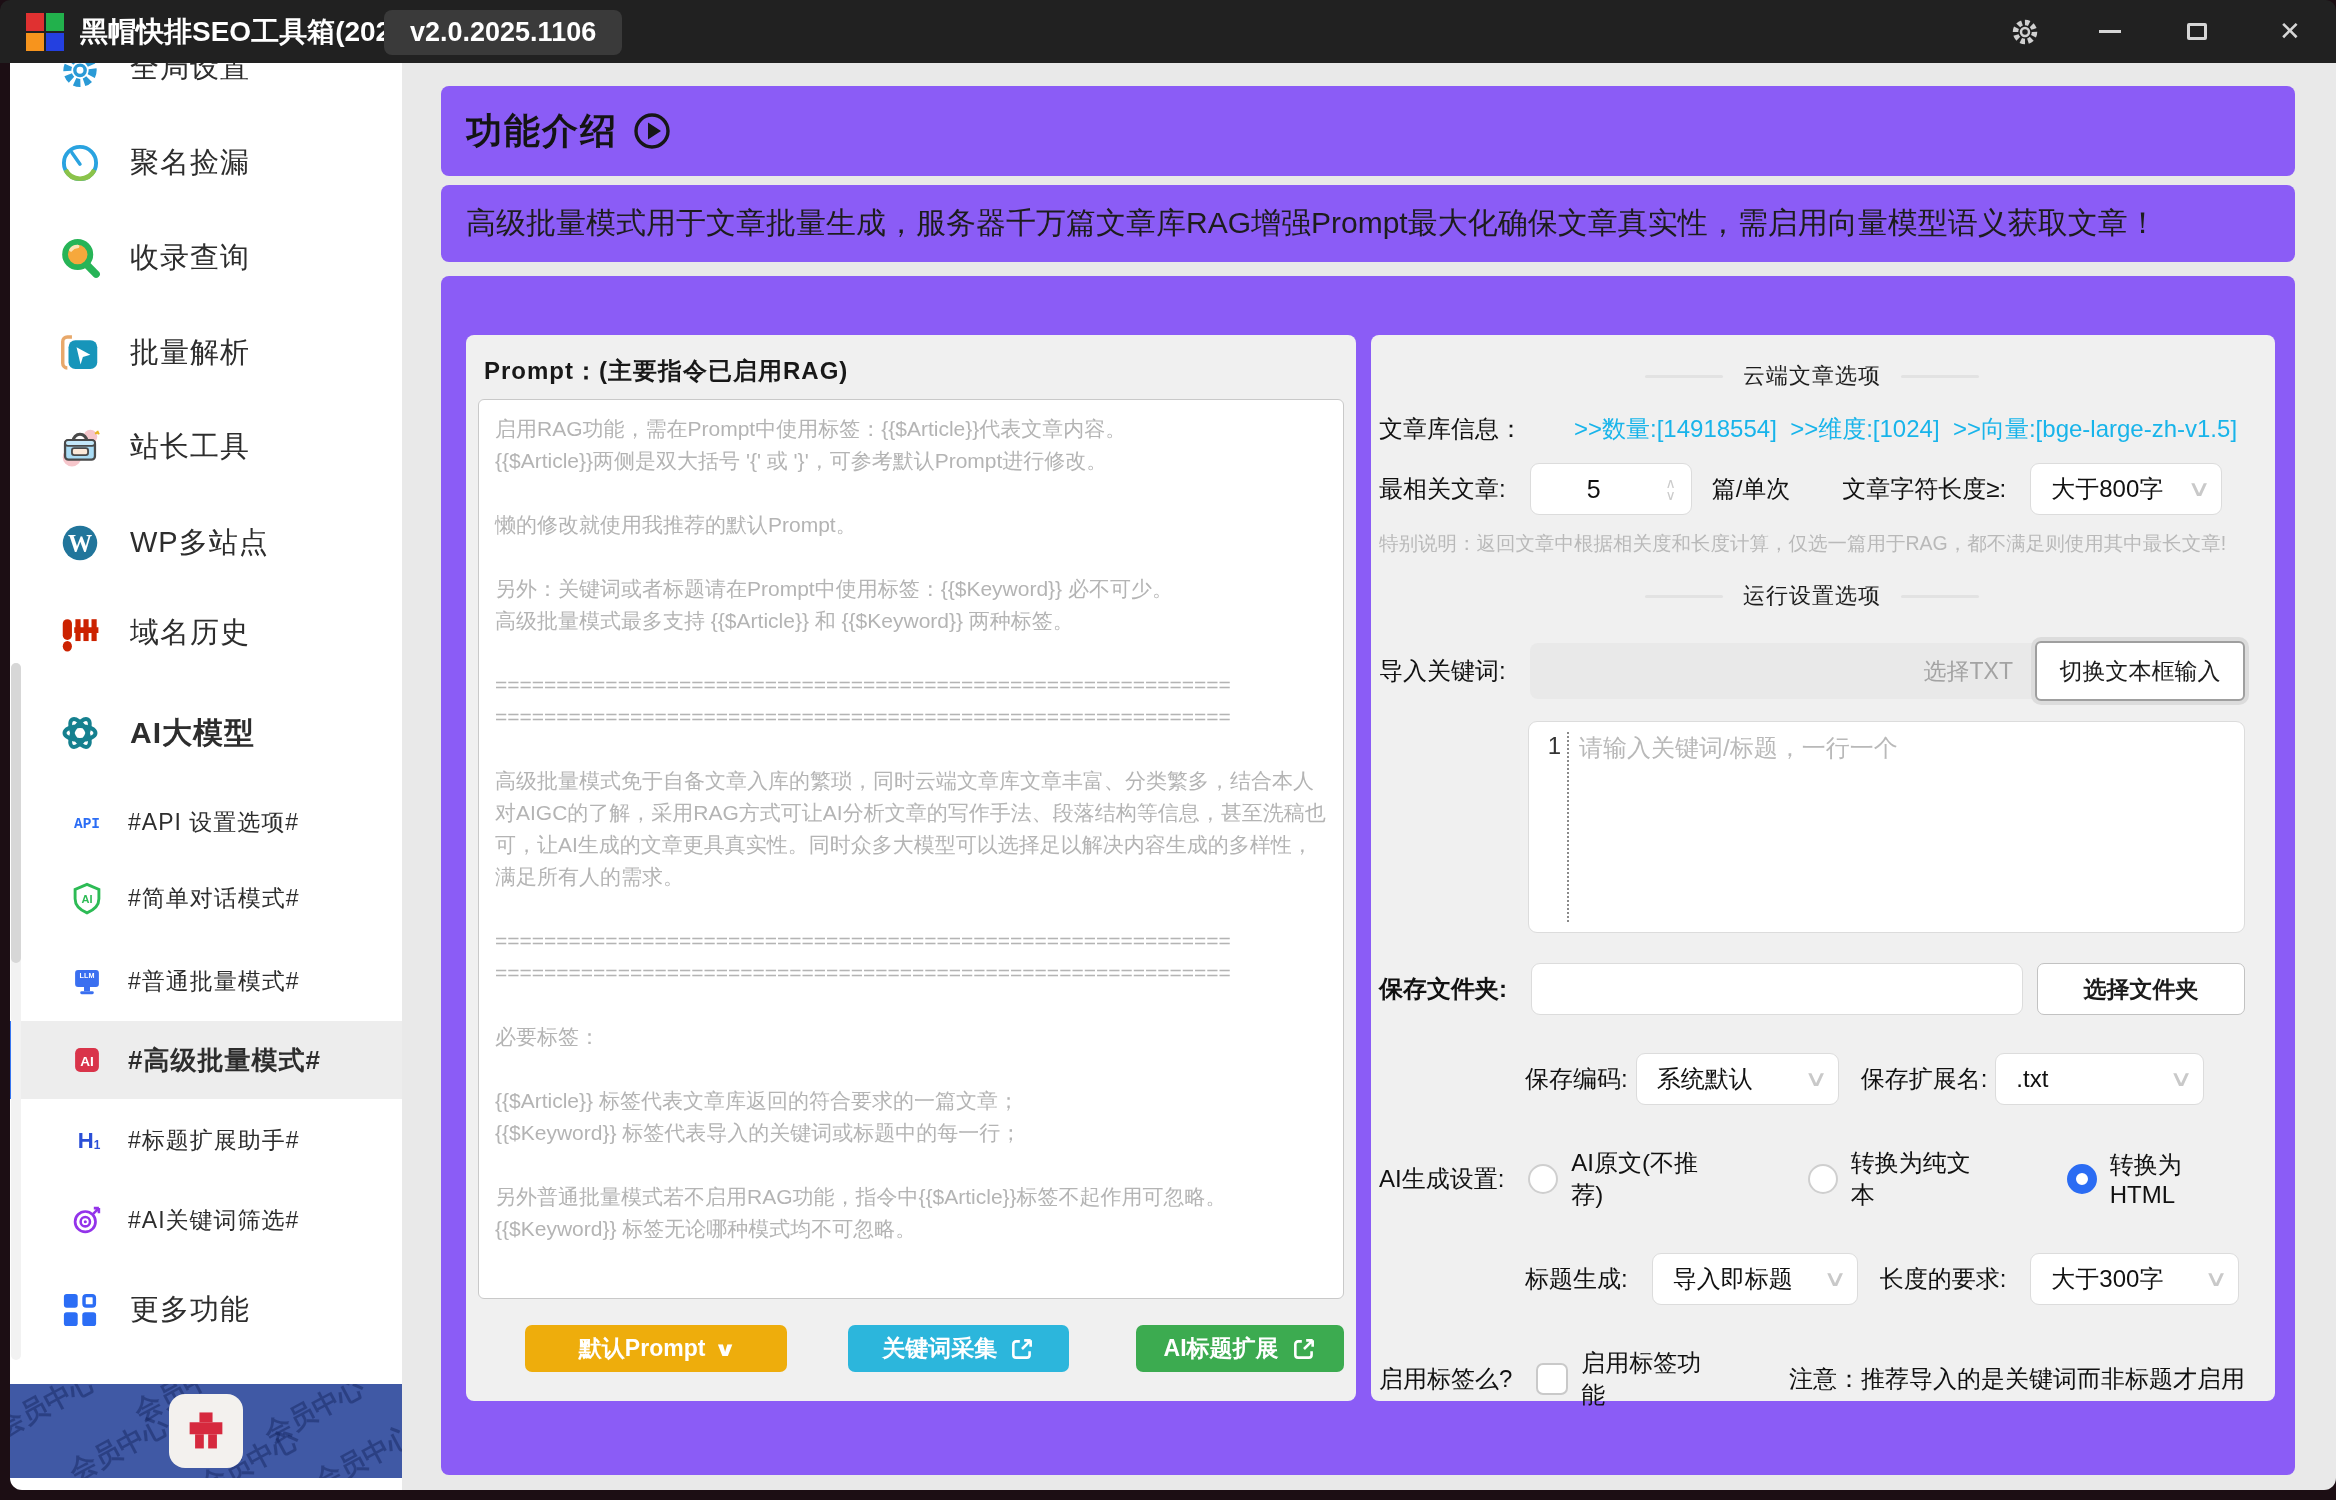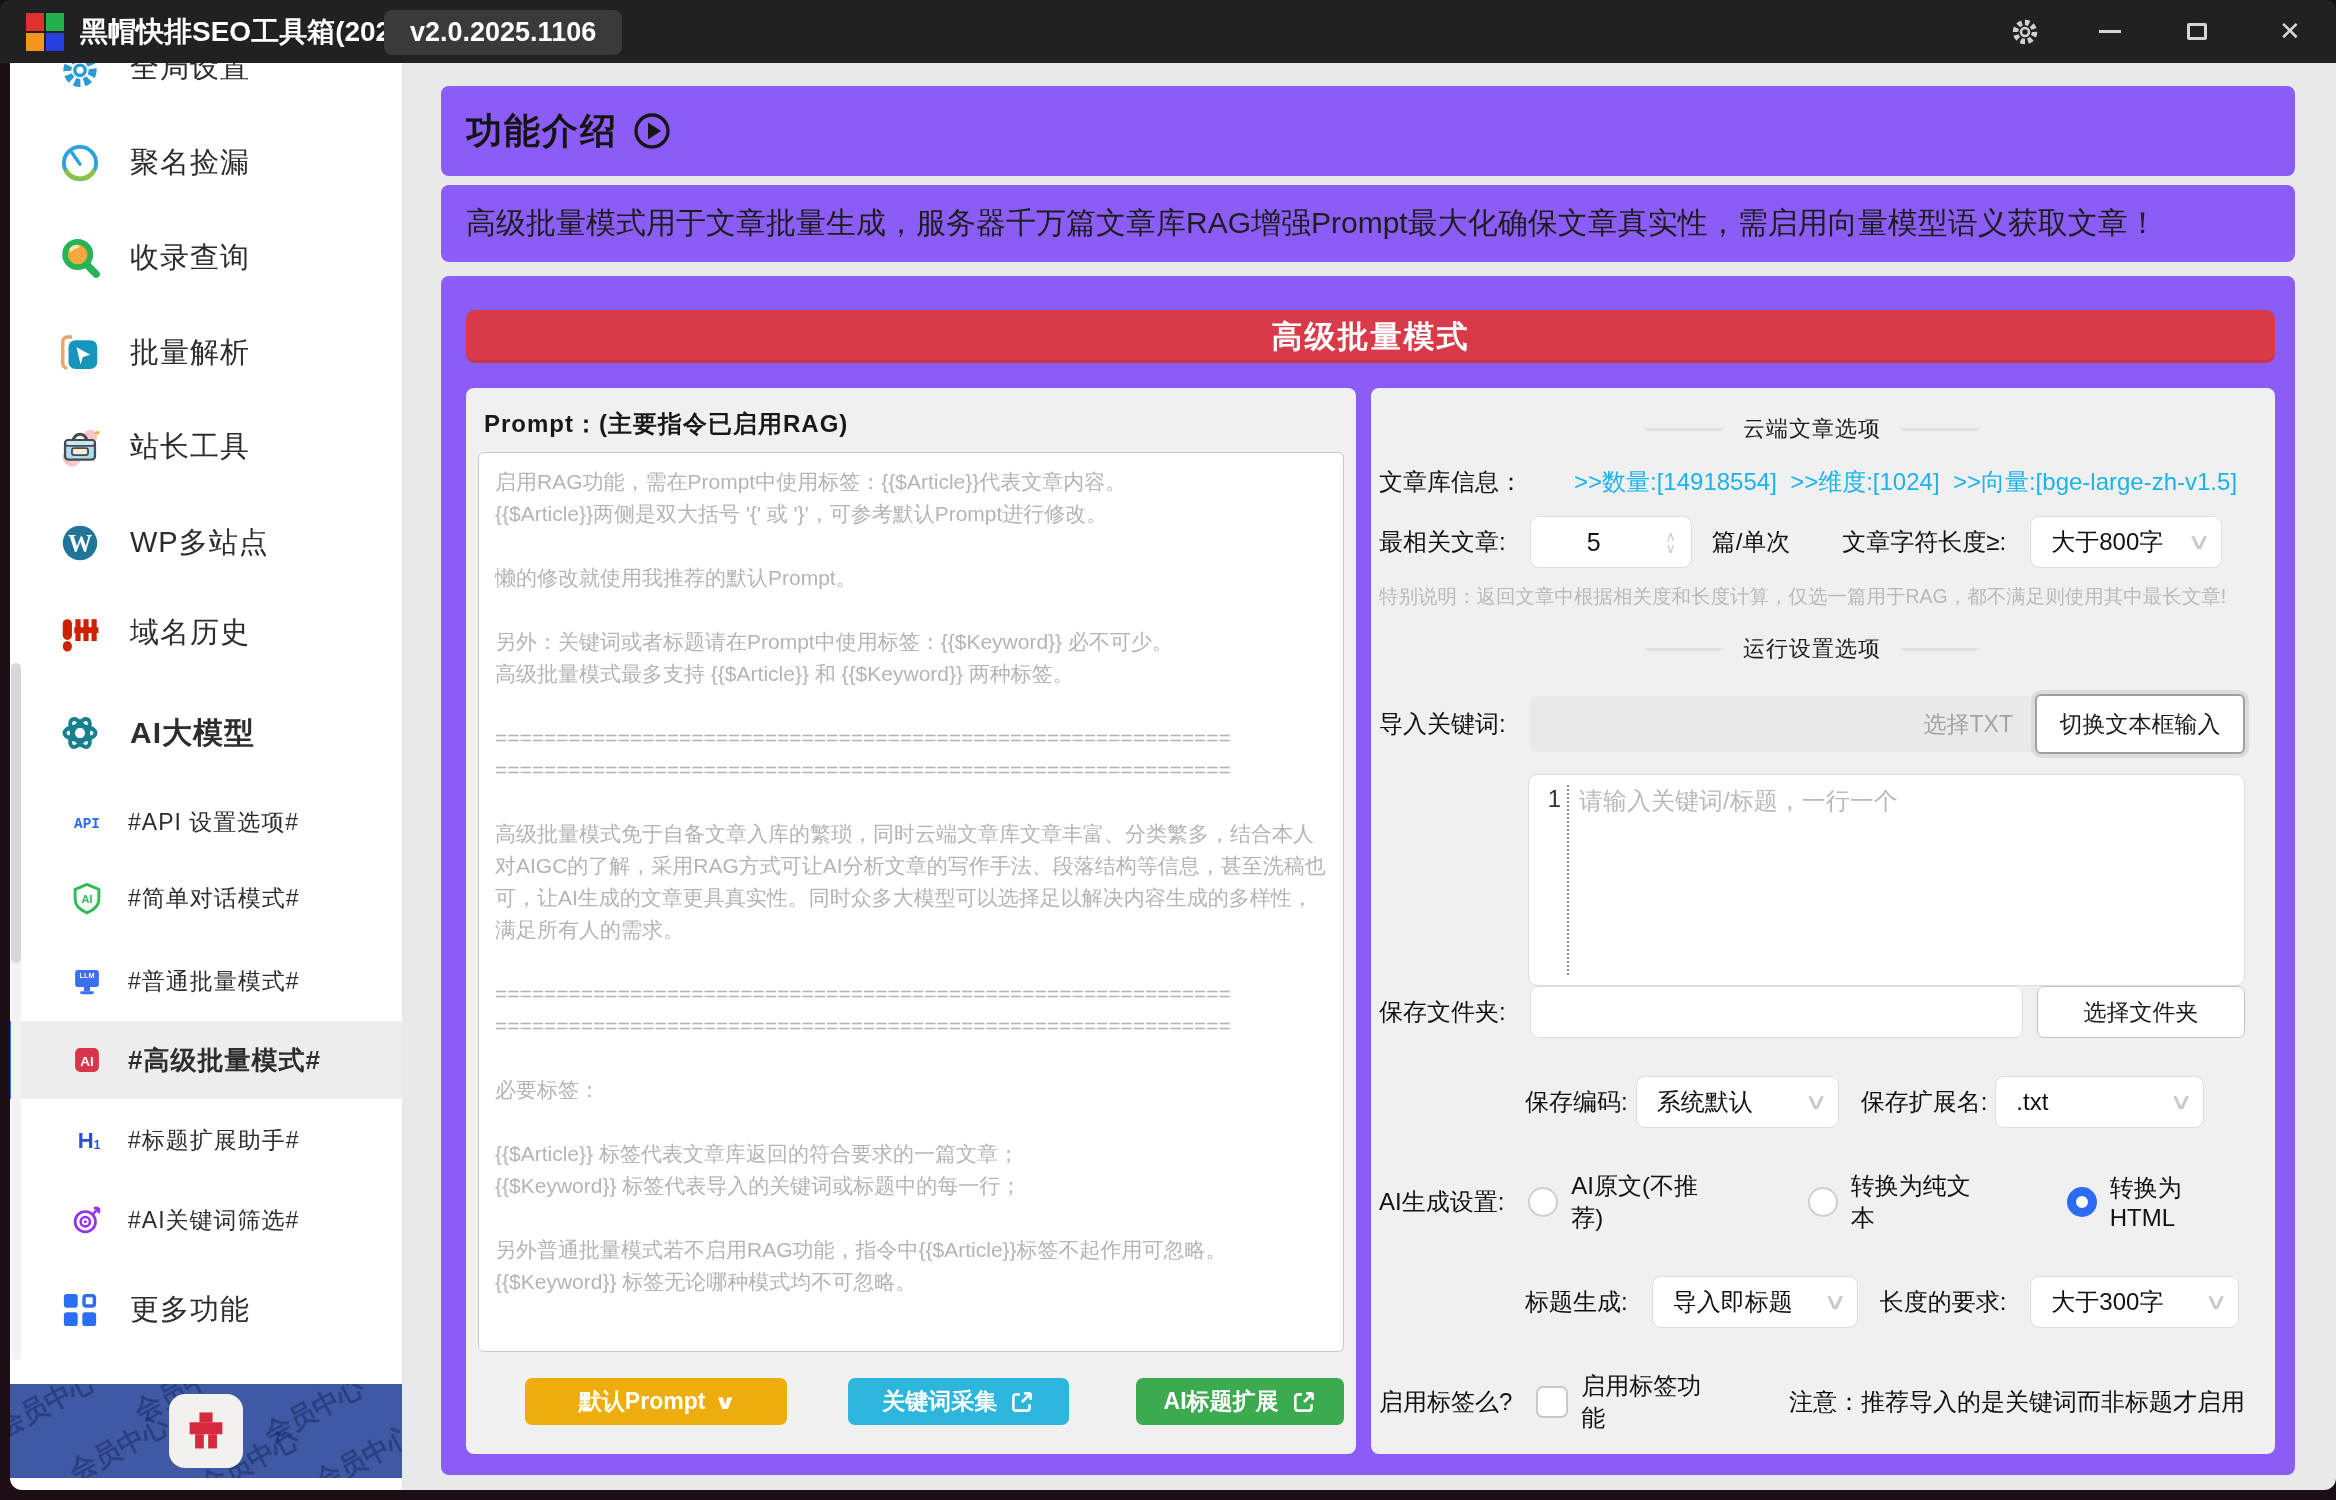--- a/index.html
+++ b/index.html
@@ -86,21 +86,21 @@
   .note-row { margin-top:15px; font-size:19.5px; color:#b9b9b9; }
   .sec2 { margin-top:24px; }
   .imp-row { margin-top:32px; height:56px; }
   .imp-field { flex:1; height:56px; margin-left:24px; background:#e9e9e9; border-radius:8px 0 0 8px; display:flex; align-items:center; justify-content:flex-end; }
   .choose-txt { font-size:23px; color:#a3a3a3; padding:0 22px; cursor:pointer; }
   .toggle-btn { width:210px; height:60px; background:#fff; border:2px solid #9f9f9f; box-shadow:0 0 0 4px #dcdcdc; border-radius:6px; font-size:23px; color:#1c1c1c; display:flex; align-items:center; justify-content:center; cursor:pointer; flex:none; }
   .kw-editor { margin-top:22px; margin-left:149px; width:717px; height:212px; background:#fff; border:1px solid #dcdcdc; border-radius:9px; display:flex; padding:10px 0 10px 12px; }
   .kw-num { width:26px; text-align:right; font-size:24px; color:#333; padding-right:6px; }
   .kw-sep { border-left:2px dotted #8a8a8a; }
   .kw-ph { font-size:24px; color:#b9b9b9; padding-left:10px; }
-  .save-row { height:52px; }
+  .save-row { margin-top:30px; height:52px;font-weight:bold; }
   .save-input { flex:1; height:52px; margin-left:24px; background:#fff; border:1px solid #dcdcdc; border-radius:9px; }
   .folder-btn { width:208px; height:52px; margin-left:14px; background:#fff; border:1px solid #c2c2c2; border-radius:7px; font-size:23px; color:#1c1c1c; display:flex; align-items:center; justify-content:center; cursor:pointer; flex:none; }
   .enc-row { margin-top:38px; height:52px; margin-left:146px; }
   .radio-row { margin-top:42px; }
   .radio { width:30px; height:30px; border-radius:50%; background:#fff; border:2px solid #cfcfcf; flex:none; cursor:pointer; }
   .radio.on { border:9px solid #2b6cf3; }
   .rtext { font-size:24px; color:#111; margin-left:13px; }
   .tg-row { margin-top:42px; height:52px; margin-left:146px; }
   .tag-row { margin-top:42px; }
   .checkbox { width:32px; height:32px; background:#fff; border:2px solid #c9c9c9; border-radius:7px; flex:none; margin-left:24px; cursor:pointer; }
@@ -341,21 +341,20 @@
               <polygon points="16,11.5 29,20 16,28.5" fill="#161616"></polygon>
             </svg>
         </span>
       </div>
 
       <div class="card desc-card">
         <span class="desc-text">高级批量模式用于文章批量生成，服务器千万篇文章库RAG增强Prompt最大化确保文章真实性，需启用向量模型语义获取文章！</span>
       </div>
 
       <div class="card work-card">
-        <div class="mode-banner">高级批量模式</div>
 
         <div class="panels">
 
           <div class="panel panel-left">
             <div class="prompt-head">Prompt：(主要指令已启用RAG)</div>
             <textarea class="prompt-textarea" placeholder="启用RAG功能，需在Prompt中使用标签：{{$Article}}代表文章内容。
 {{$Article}}两侧是双大括号 '{' 或 '}'，可参考默认Prompt进行修改。
 
 懒的修改就使用我推荐的默认Prompt。
 

